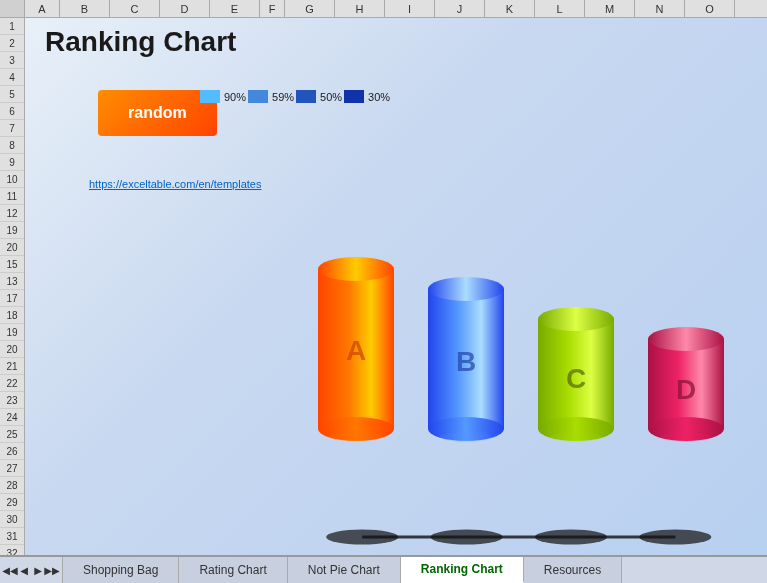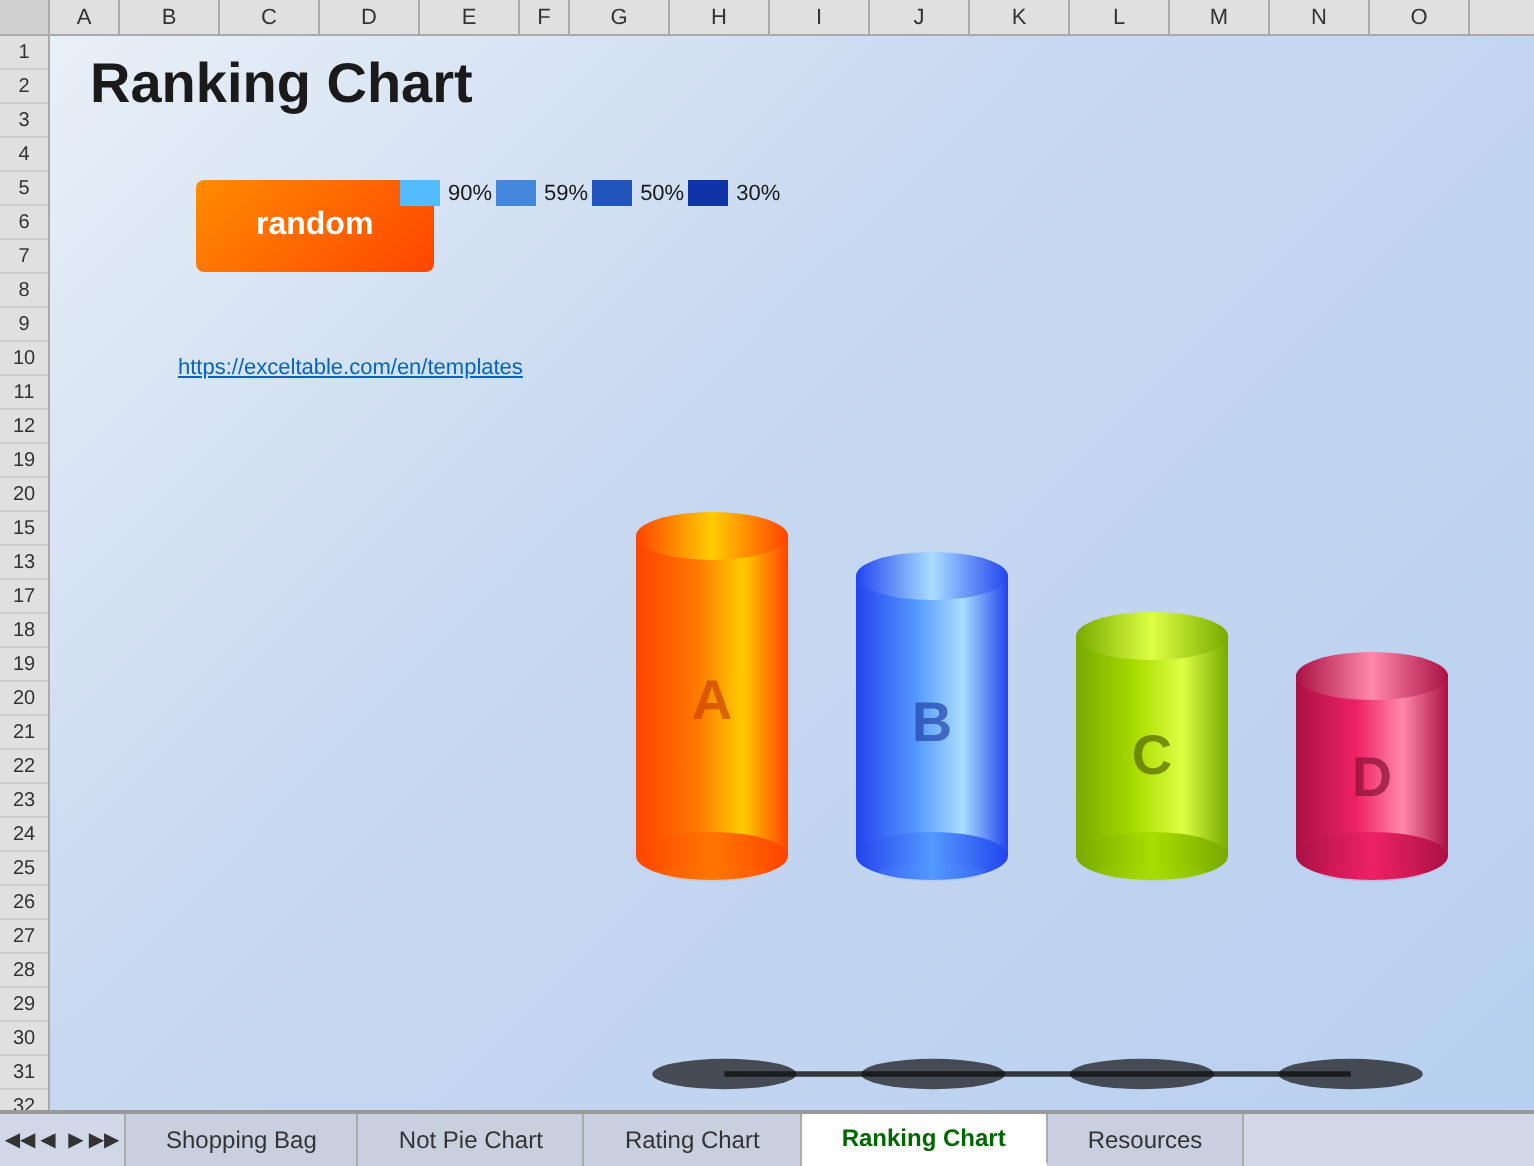--- a/index.html
+++ b/index.html
@@ -287,18 +287,18 @@
 
   <div class="tabs-bar">
     <div class="nav-arrows">
       <div class="tab-arrow">◀◀</div>
       <div class="tab-arrow">◀</div>
       <div class="tab-arrow">▶</div>
       <div class="tab-arrow">▶▶</div>
     </div>
 
   <div class="tab">Shopping Bag</div>
+      <div class="tab">Rating Chart</div>
       <div class="tab">Not Pie Chart</div>
-      <div class="tab">Rating Chart</div>
       <div class="tab active">Ranking Chart</div>
       <div class="tab">Resources</div>
     </div>
 </div>
 
 </body></html>

